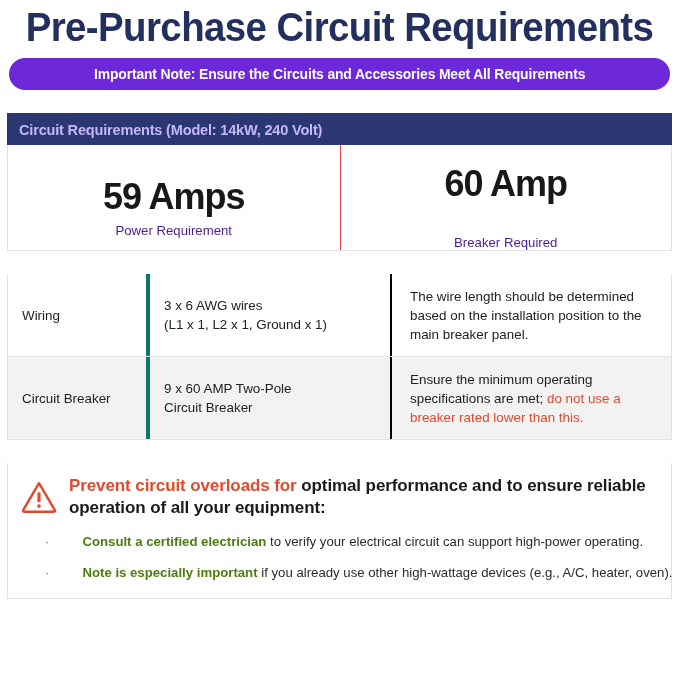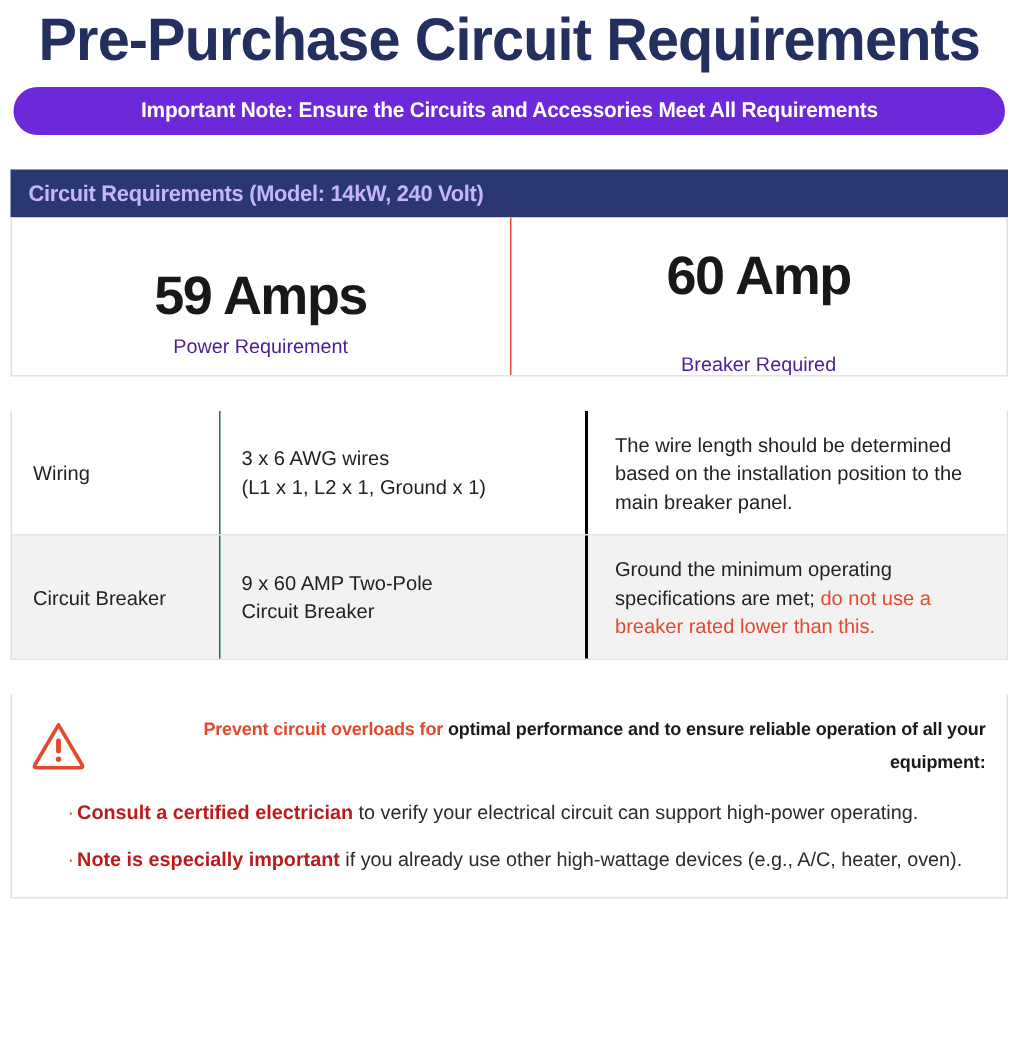--- a/index.html
+++ b/index.html
@@ -122,21 +122,21 @@
   .tcell {
     box-sizing: border-box;
     padding: 11px 14px;
     display: flex;
     align-items: center;
     font-size: 13.4px;
     line-height: 19px;
     color: #222222;
   }
   .c1 { width: 138px; }
-  .c2 { width: 244px; border-left: 1px solid #0f766e; }
+  .c2 { width: 244px; border-left: 4px solid #0f766e; }
   .c3 { flex: 1; border-left: 2px solid #000000; padding-left: 18px; }
   .danger { color: #e04a2f; font-weight: 400; }
 
   
   .warn-body {
     border: 1px solid #e2e2e2;
     border-top: none;
     background: #ffffff;
     padding: 12px 14px 14px 12px;
     box-sizing: border-box;
@@ -147,38 +147,37 @@
     gap: 11px;
   }
   .warn-icon {
     flex: 0 0 auto;
     width: 38px;
     height: 38px;
     margin-top: 3px;
   }
   .warn-text {
     font-weight: 700;
-    font-size: 12px;
+    font-size: 17px;
     line-height: 22px;
     color: #1a1a1a;
     letter-spacing: -0.1px;
-    text-align: right;
   }
   .warn-text .hl { color: #e04a2f; }
   .bullets { margin-top: 14px; padding-left: 25px; }
   .bullet {
     font-size: 13.2px;
     line-height: 18px;
     color: #2b2b2b;
     margin-bottom: 13px;
     white-space: nowrap;
   }
   .bullet:last-child { margin-bottom: 2px; }
   .bullet .dot { color: #e04a2f; margin-right: 2px; }
-  .bullet .hl { color: #b91c1c; font-weight: 700; }
+  .bullet .hl { color: #4d7c0f; font-weight: 700; margin-left: 31px; }
 </style>
 </head>
 <body>
 
 <div class="page">
 
   <h1 class="main-title">Pre-Purchase Circuit Requirements</h1>
 
   <div class="note-pill">
     <span>Important Note: Ensure the Circuits and Accessories Meet All Requirements</span>
@@ -221,21 +220,21 @@
       <div class="trow alt">
         <div class="tcell c1">Circuit Breaker</div>
         <div class="tcell c2">
           <div>
             <div>9 x 60 AMP Two-Pole</div>
             <div>Circuit Breaker</div>
           </div>
         </div>
         <div class="tcell c3">
           <div>
-            <span>Ground the minimum operating specifications are met; </span><span class="danger">do not use a breaker rated lower than this.</span>
+            <span>Ensure the minimum operating specifications are met; </span><span class="danger">do not use a breaker rated lower than this.</span>
           </div>
         </div>
       </div>
 
     </div>
   </div>
 
   <div class="section">
     <div class="warn-body">
       <div class="warn-top">

